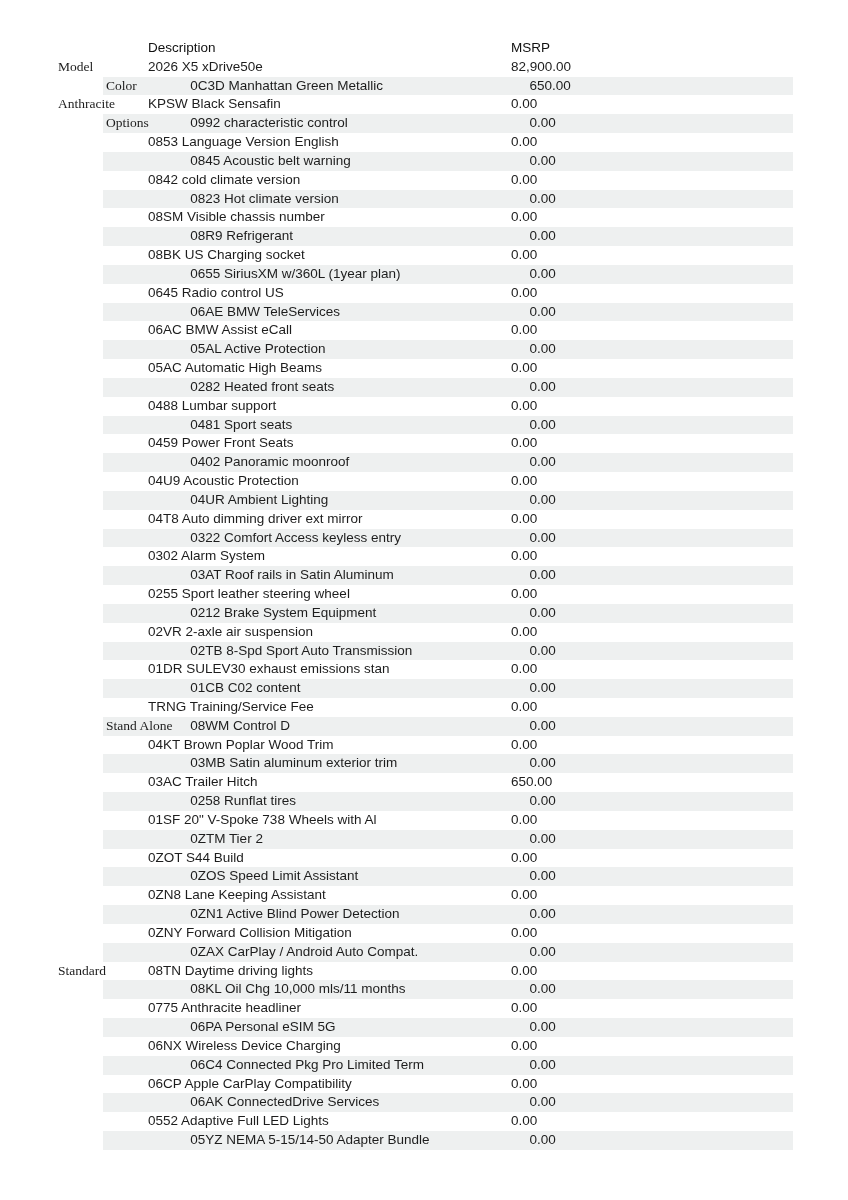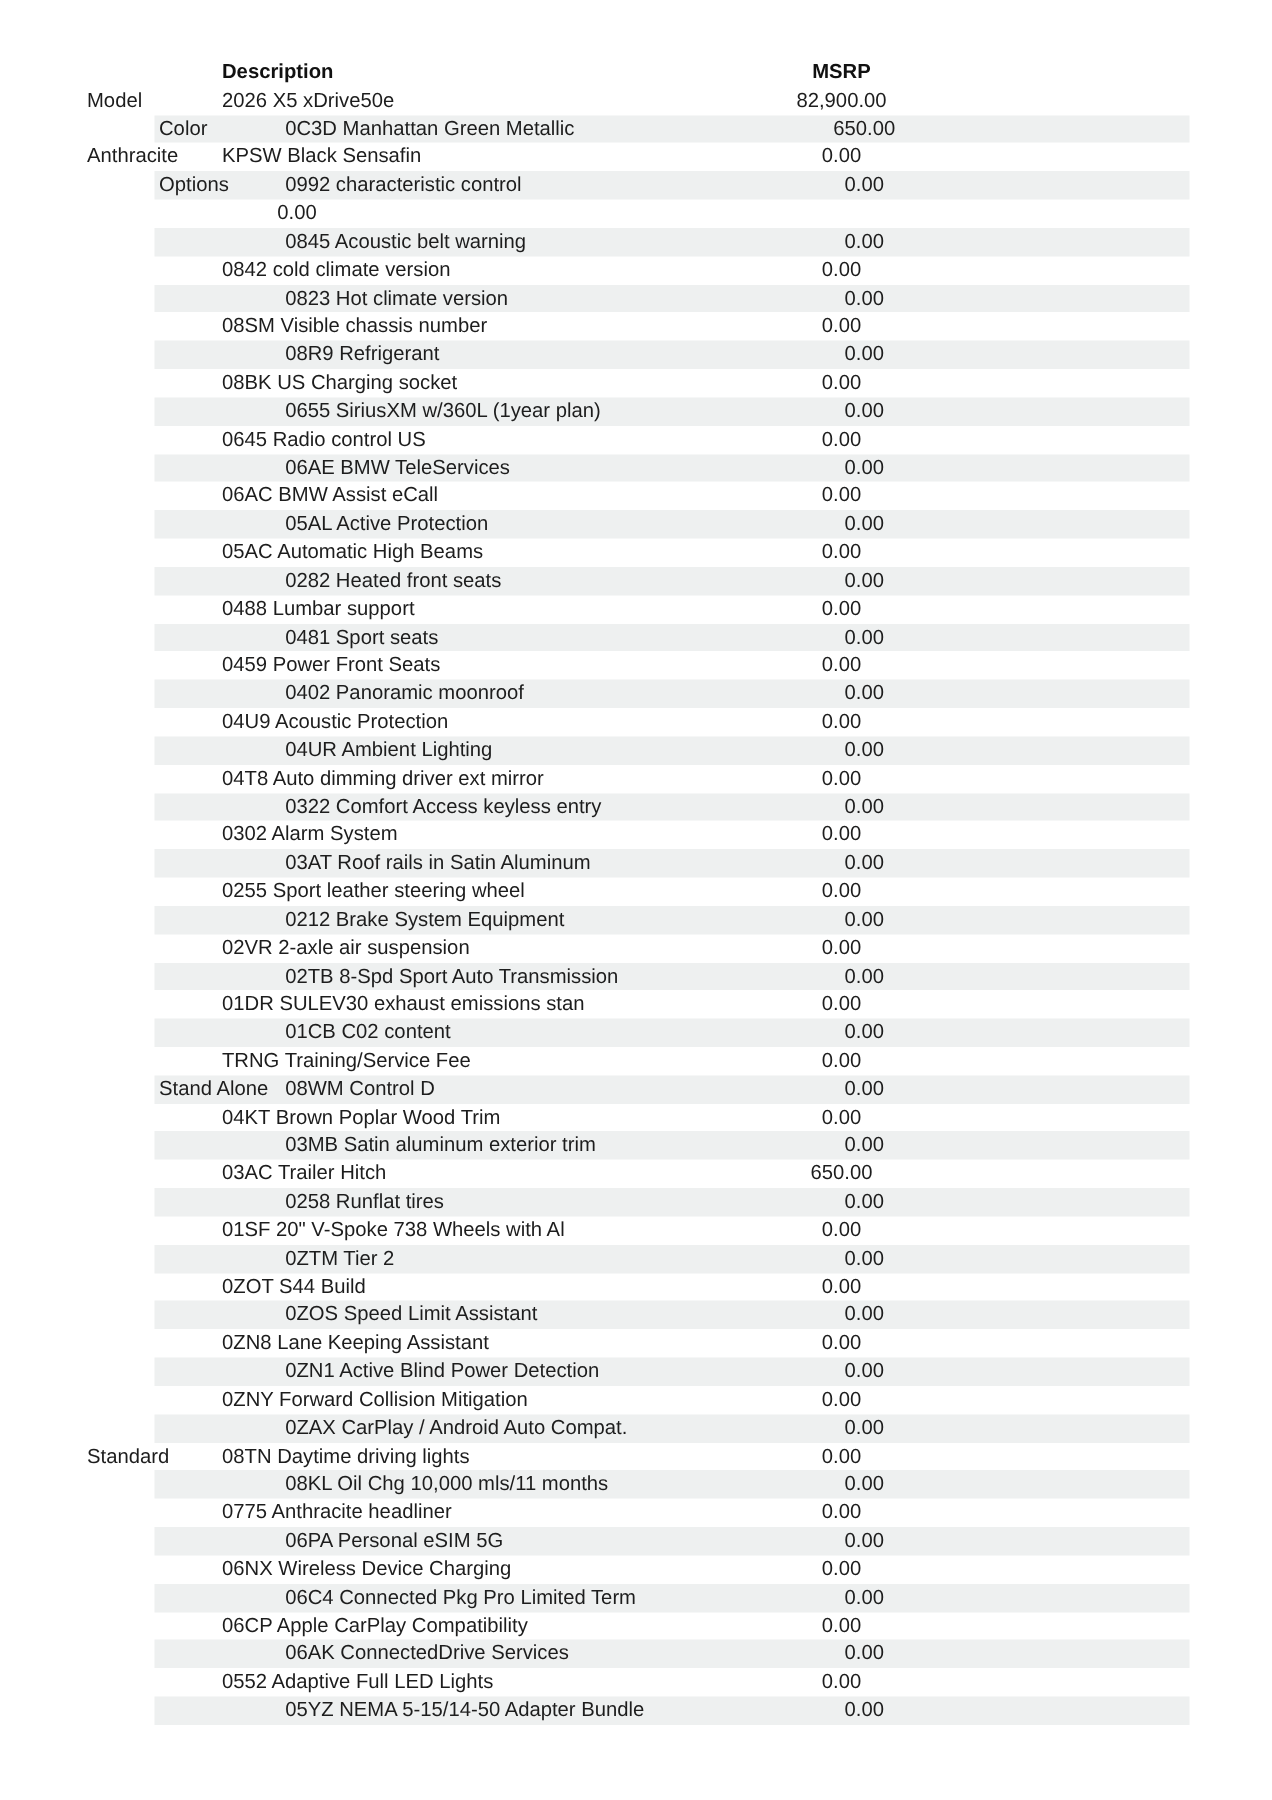--- a/index.html
+++ b/index.html
@@ -34,34 +34,35 @@
     margin-left: 48px;
   }
   .cell {
     white-space: nowrap;
     overflow: hidden;
   }
   .cell.cat {
     width: 93px;
     padding-left: 3px;
     box-sizing: border-box;
+    font-family: Liberation Serif, serif;
   }
   .cell.desc {
     width: 363px;
   }
   .cell.msrp {
     width: 100px;
-    text-align: center;
+    text-align: left;
   }
   .cell.spacer {
     width: 182px;
   }
   .row.header .desc,
   .row.header .msrp {
-    font-weight: bold;
+    font-weight: normal;
     color: #111111;
   }
 </style>
 </head>
 <body>
 
 <div class="page">
   <div class="table">
     <div class="row header">
       <div class="cell cat"></div>
@@ -89,20 +90,21 @@
           <div class="cell spacer"></div>
         </div>
         <div class="row stripe">
           <div class="cell cat">Options</div>
           <div class="cell desc">0992 characteristic control</div>
           <div class="cell msrp">0.00</div>
           <div class="cell spacer"></div>
         </div>
         <div class="row">
           <div class="cell cat"></div>
+          <div class="cell desc">0853 Language Version English</div>
           <div class="cell msrp">0.00</div>
           <div class="cell spacer"></div>
         </div>
         <div class="row stripe">
           <div class="cell cat"></div>
           <div class="cell desc">0845 Acoustic belt warning</div>
           <div class="cell msrp">0.00</div>
           <div class="cell spacer"></div>
         </div>
         <div class="row">

